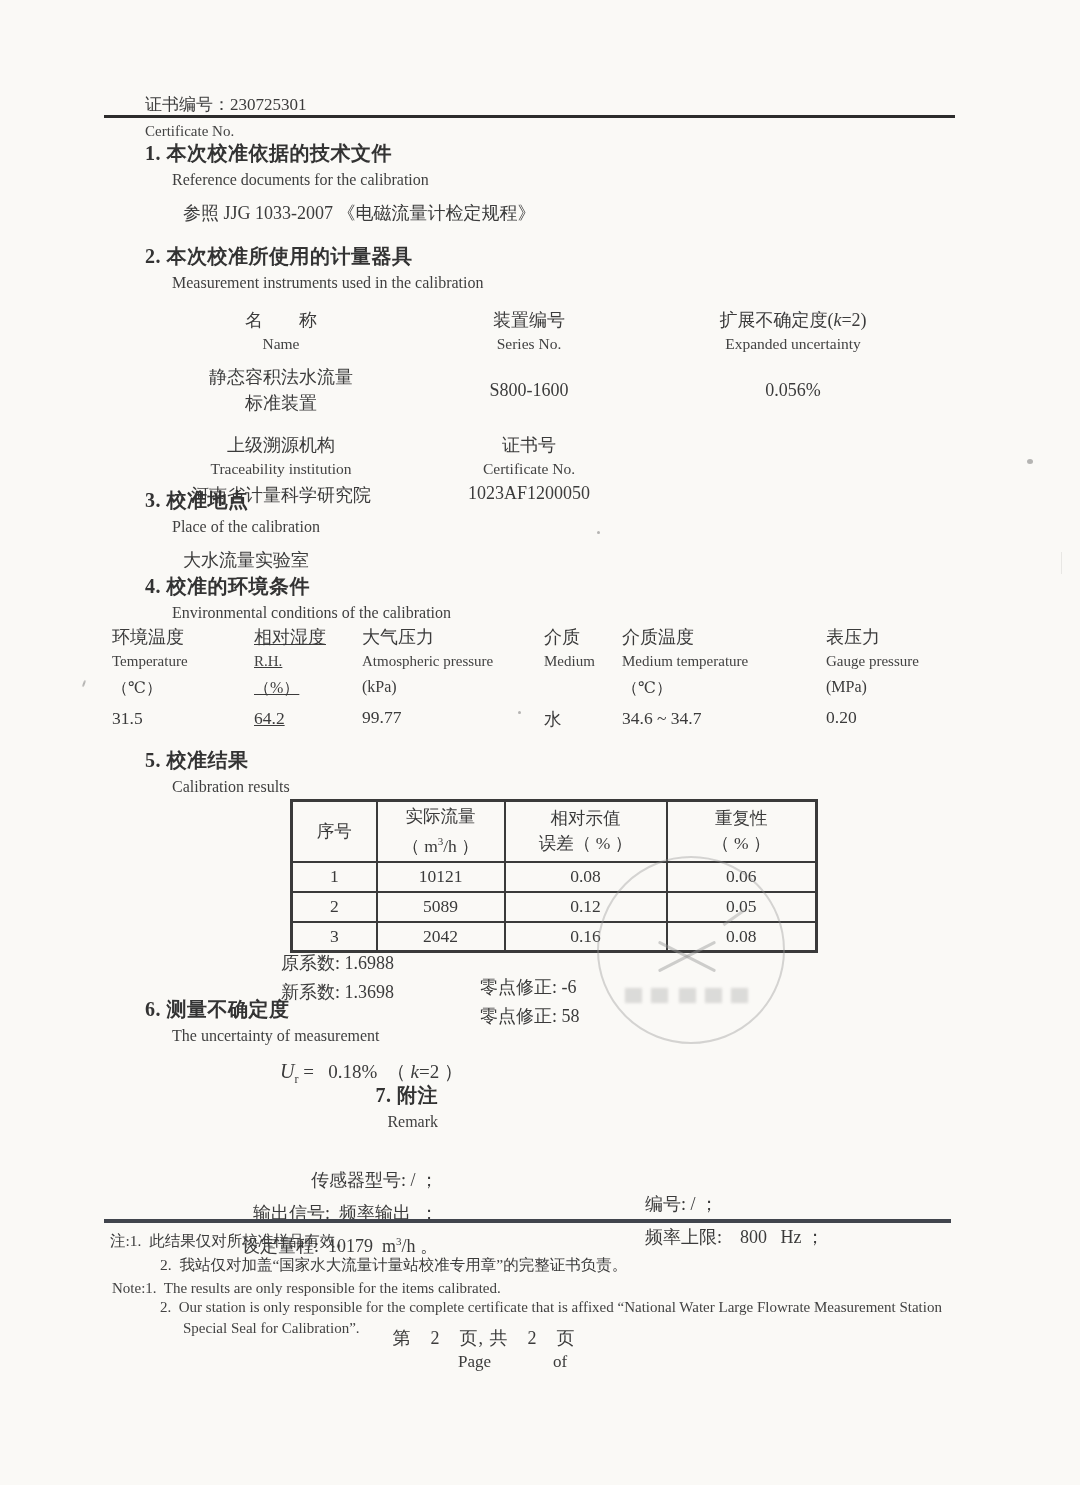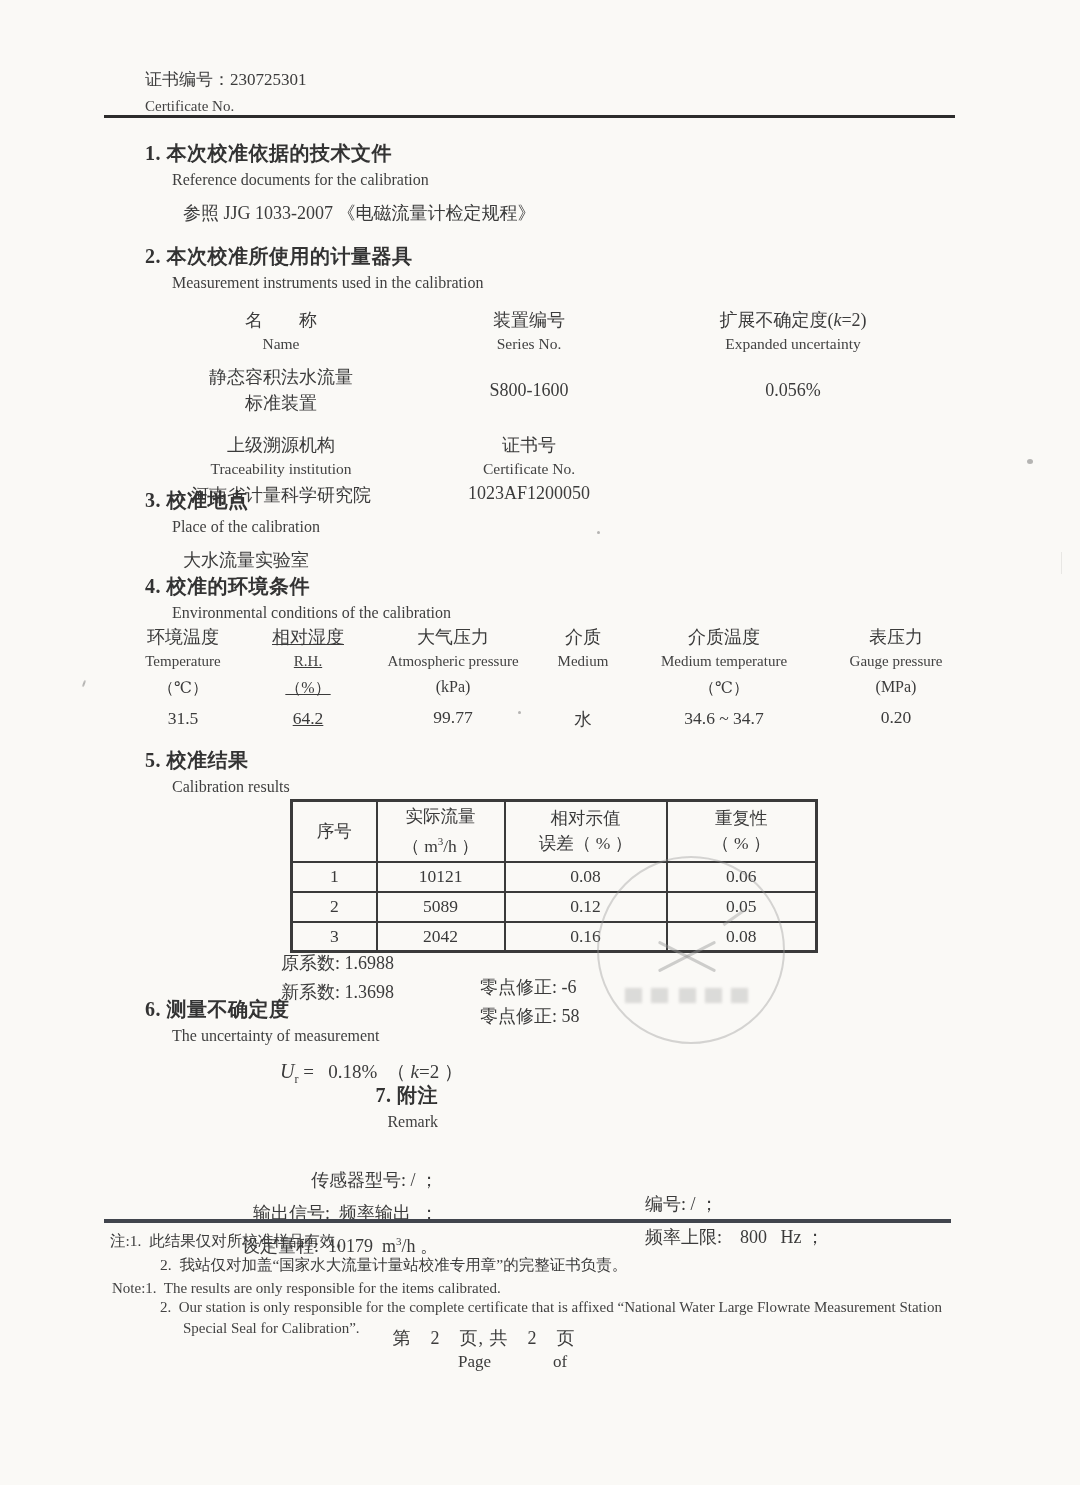--- a/index.html
+++ b/index.html
@@ -7,42 +7,42 @@
   body {
     position:relative;
     background:#faf9f6;
     font-family:"Liberation Serif","DejaVu Serif",serif;
     color:#3b3b3b;
     overflow:hidden;
   }
   .abs { position:absolute; }
 
   
-  .cert-zh { font-size:17px; white-space:pre; }
+  .cert-zh { font-size:17px; white-space:pre;margin-top:25px; }
   .cert-en { font-size:15px; margin-top:7px; color:#424242; }
   .rule-top { left:104px; top:115px; width:851px; height:3px; background:#2c2c2c; }
 
   
   .sec { position:absolute; left:145px; }
   .hzh { font-size:20px; font-weight:600; color:#333; letter-spacing:0.5px; white-space:pre; }
   .hen { font-size:16px; margin:4px 0 0 27px; color:#3f3f3f; }
   .bodyline { font-size:18px; margin:12px 0 0 38px; white-space:pre; }
 
   
   .s2-grid { margin:8px 0 0 2px; display:grid; grid-template-columns:268px 228px 300px; text-align:center; }
   .zh18 { font-size:18px; white-space:pre; }
   .en15 { font-size:15.5px; margin-top:3px; color:#424242; }
   .cell-h { padding-top:8px; }
   .cell-v { min-height:74px; display:flex; flex-direction:column; justify-content:center; font-size:18px; line-height:26px; }
   .cell-h3 { padding-top:6px; }
   .val18 { font-size:18px; margin-top:5px; white-space:pre; }
   .kital { font-style:italic; }
 
   
-  .s4-grid { left:112px; top:625px; width:858px; display:flex; text-align:center; }
+  .s4-grid { left:112px; top:625px; width:858px; display:flex; text-align:left; }
   .s4-grid > div:nth-child(1){ width:142px; }
   .s4-grid > div:nth-child(2){ width:108px;text-decoration:underline; }
   .s4-grid > div:nth-child(3){ width:182px; }
   .s4-grid > div:nth-child(4){ width:78px; }
   .s4-grid > div:nth-child(5){ width:204px; }
   .s4-grid > div:nth-child(6){ width:140px; }
   .s4c-zh { font-size:18px; }
   .s4c-en { font-size:15px; margin-top:4px; color:#424242; }
   .s4c-unit { font-size:16px; margin-top:8px; min-height:20px; }
   .s4c-val { font-size:17.5px; margin-top:9px; white-space:pre; }

